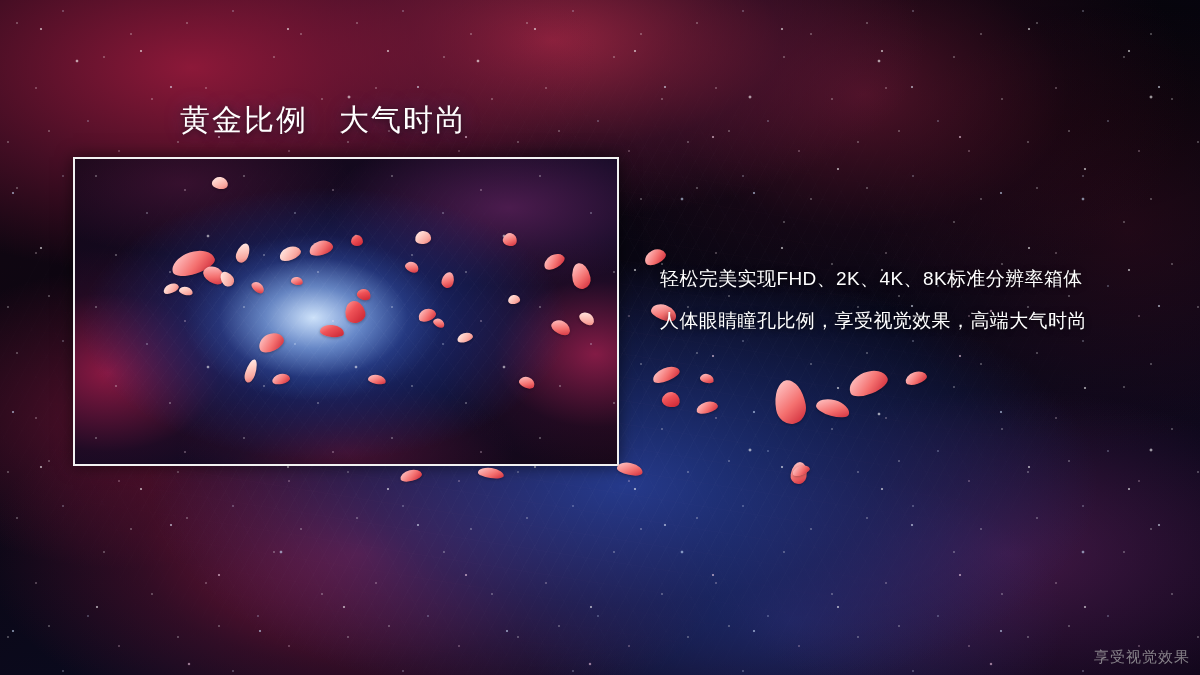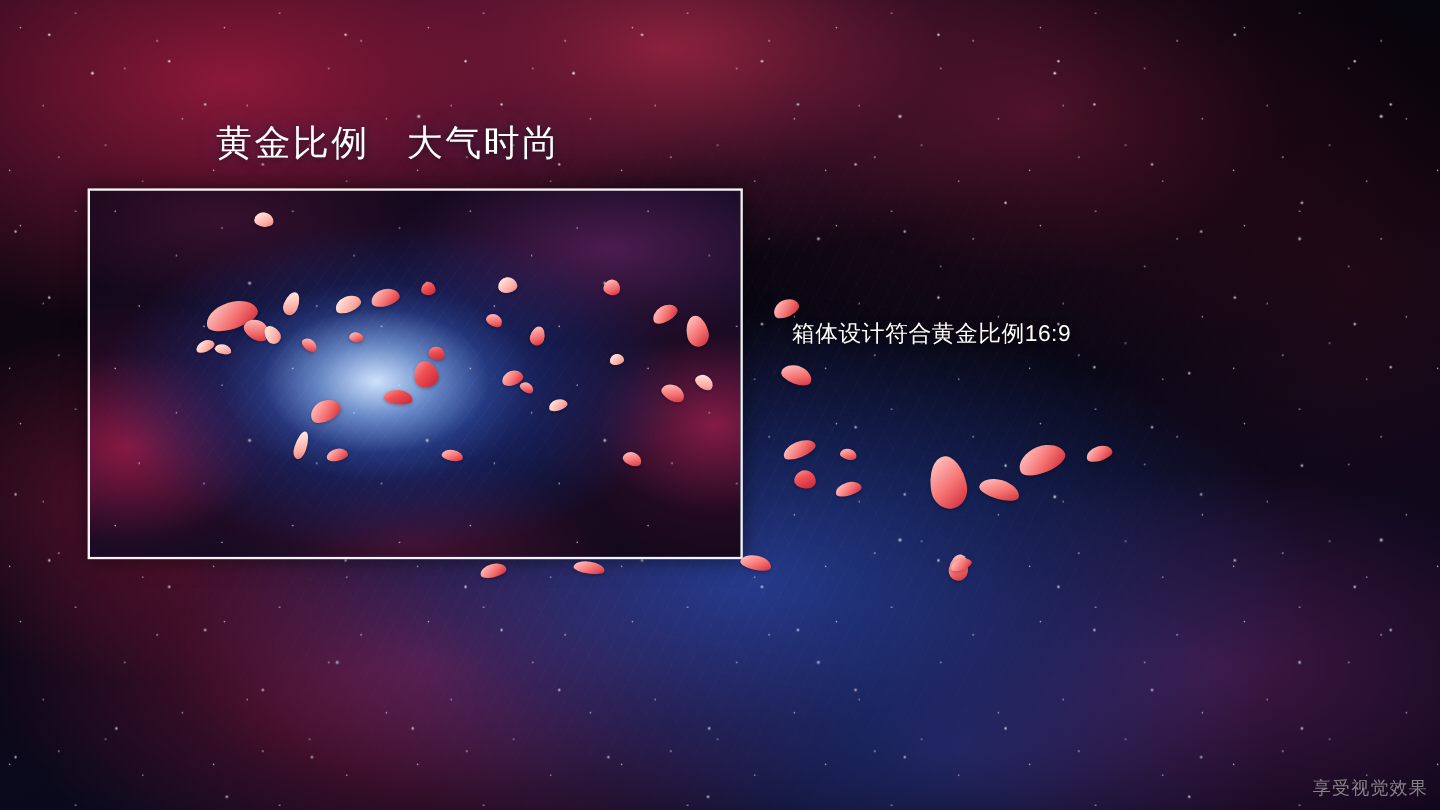--- a/index.html
+++ b/index.html
@@ -222,18 +222,19 @@
       <div class="petal" style="left: 816px; top: 400px; width: 34px; height: 16px; transform: rotate(16deg);"></div>
       <div class="petal" style="left: 791px; top: 462px; width: 16px; height: 22px; transform: rotate(10deg);"></div>
       <div class="petal" style="left: 905px; top: 372px; width: 22px; height: 12px; transform: rotate(-18deg);"></div>
       <div class="petal" style="left: 617px; top: 463px; width: 26px; height: 12px; transform: rotate(12deg);"></div>
       <div class="petal" style="left: 400px; top: 470px; width: 22px; height: 11px; transform: rotate(-14deg);"></div>
       <div class="petal" style="left: 478px; top: 468px; width: 26px; height: 10px; transform: rotate(8deg);"></div>
       <div class="petal" style="left: 792px; top: 466px; width: 18px; height: 9px; transform: rotate(-20deg);"></div>
     </div>
 
   <div id="body-copy">
-    <div class="line">箱体设计符合黄金比例16:9</div>
+    <div class="line">轻松完美实现FHD、2K、4K、8K标准分辨率箱体</div>
+    <div class="line">人体眼睛瞳孔比例，享受视觉效果，高端大气时尚</div>
   </div>
 
   <div id="watermark">享受视觉效果</div>
 
 </div>
 
 </body></html>

